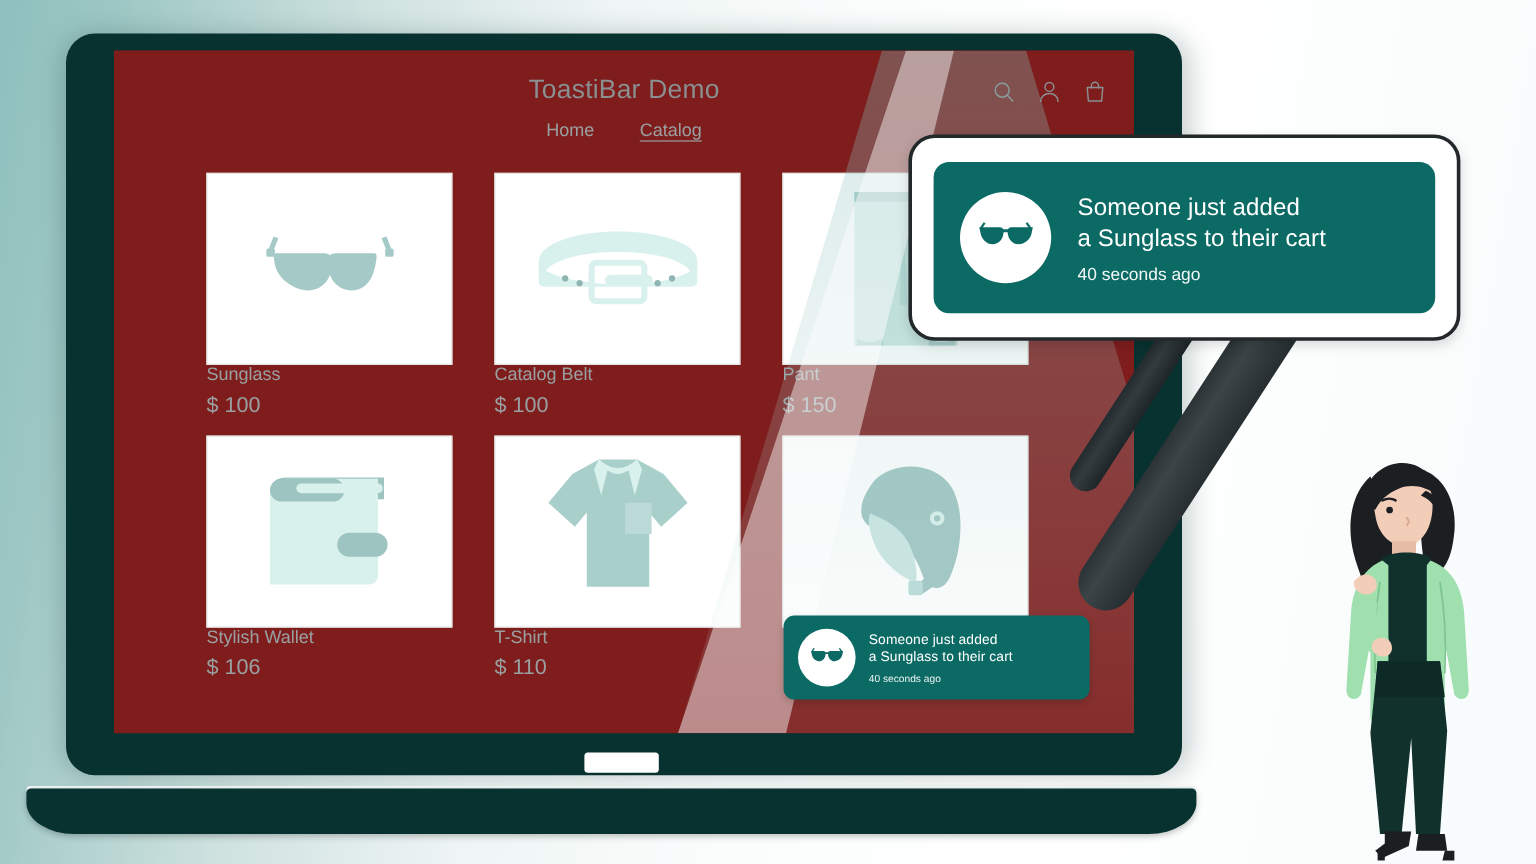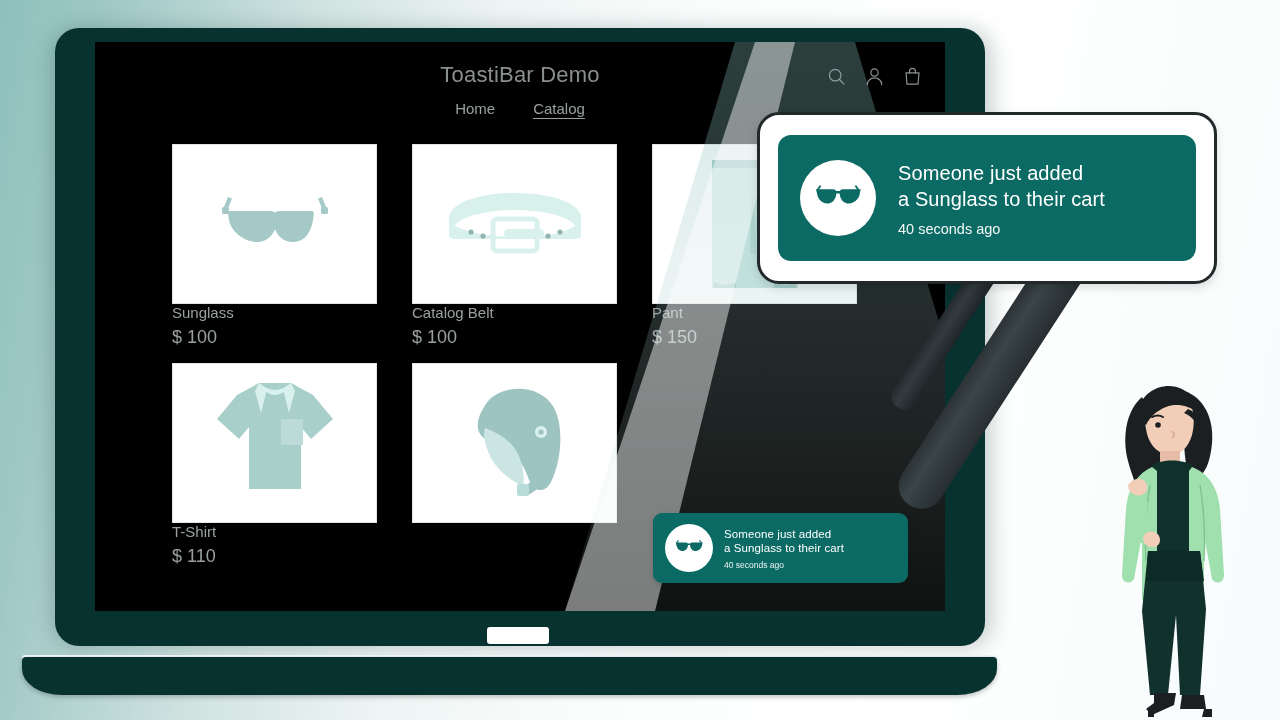--- a/index.html
+++ b/index.html
@@ -20,21 +20,21 @@
   .laptop-shadow{
     position:absolute;left:52px;top:28px;width:940px;height:620px;
     border-radius:26px;background:rgba(3,40,38,.22);filter:blur(10px);
   }
   .laptop-body{
     position:absolute;left:55px;top:28px;width:930px;height:618px;
     background:#083230;border-radius:24px;
   }
   .laptop-screen{
     position:absolute;left:95px;top:42px;width:850px;height:569px;
-    background:#000000;overflow:hidden;
+    background:#7f1d1d;overflow:hidden;
   }
   .laptop-notch{
     position:absolute;left:487px;top:627px;width:62px;height:17px;
     background:#ffffff;border-radius:3px;
   }
   .laptop-base{
     position:absolute;left:22px;top:657px;width:975px;height:38px;
     background:#083230;
     border-radius:4px 4px 40px 40px / 4px 4px 26px 26px;
     box-shadow:0 2px 5px rgba(0,0,0,.25);
@@ -223,20 +223,33 @@
             <rect x="12" y="6" width="86" height="8" fill="#a9cfcb"></rect>
             <path d="M52 40 q4 30 4 60 h-6 q0-30 2-60z" fill="#a9cfcb" opacity=".55"></path>
             <path d="M14 128 q10 6 22 0 v6 H14z" fill="#a9cfcb"></path>
             <path d="M74 128 q10 6 22 0 v6 H74z" fill="#a9cfcb"></path>
           </svg>
         </div>
         <div class="pname">Pant</div>
         <div class="pprice">$ 150</div>
       </div>
 
+      <div class="card">
+        <div class="thumb">
+          <svg width="128" height="102" viewBox="0 0 128 102">
+            <path d="M14 18 C14 11 20 6 27 6 h82 v18 h-18 v32 h18 v10 h-18 v20 H14z" fill="#9ec4c2"></path>
+            <path d="M14 20 c0-8 6-13 14-13 h76 v80 c0 5-3 8-8 8 H14z" fill="#d9f1ec"></path>
+            <rect x="14" y="7" width="62" height="19" rx="9.5" fill="#9ec4c2"></rect>
+            <rect x="36" y="11" width="72" height="8" rx="4" fill="#d9f1ec"></rect>
+            <rect x="70" y="52" width="42" height="20" rx="10" fill="#9ec4c2"></rect>
+          </svg>
+        </div>
+        <div class="pname">Stylish Wallet</div>
+        <div class="pprice">$ 106</div>
+      </div>
 
       <div class="card">
         <div class="thumb">
           <svg width="132" height="136" viewBox="0 0 132 136">
             <path d="M50 8 L28 20 L8 44 l22 20 10-12 v62 h52 V52 l10 12 22-20 -20-24 -22-12z" fill="#a9cfcb"></path>
             <path d="M50 8 q16 14 32 0 l-6 8 q-10 8-20 0z" fill="#d9f1ec"></path>
             <path d="M50 8 l8 6 -6 24 -6-22z" fill="#d9f1ec"></path>
             <path d="M82 8 l-8 6 6 24 6-22z" fill="#d9f1ec"></path>
             <rect x="72" y="44" width="22" height="26" fill="#bcdad7"></rect>
           </svg>

